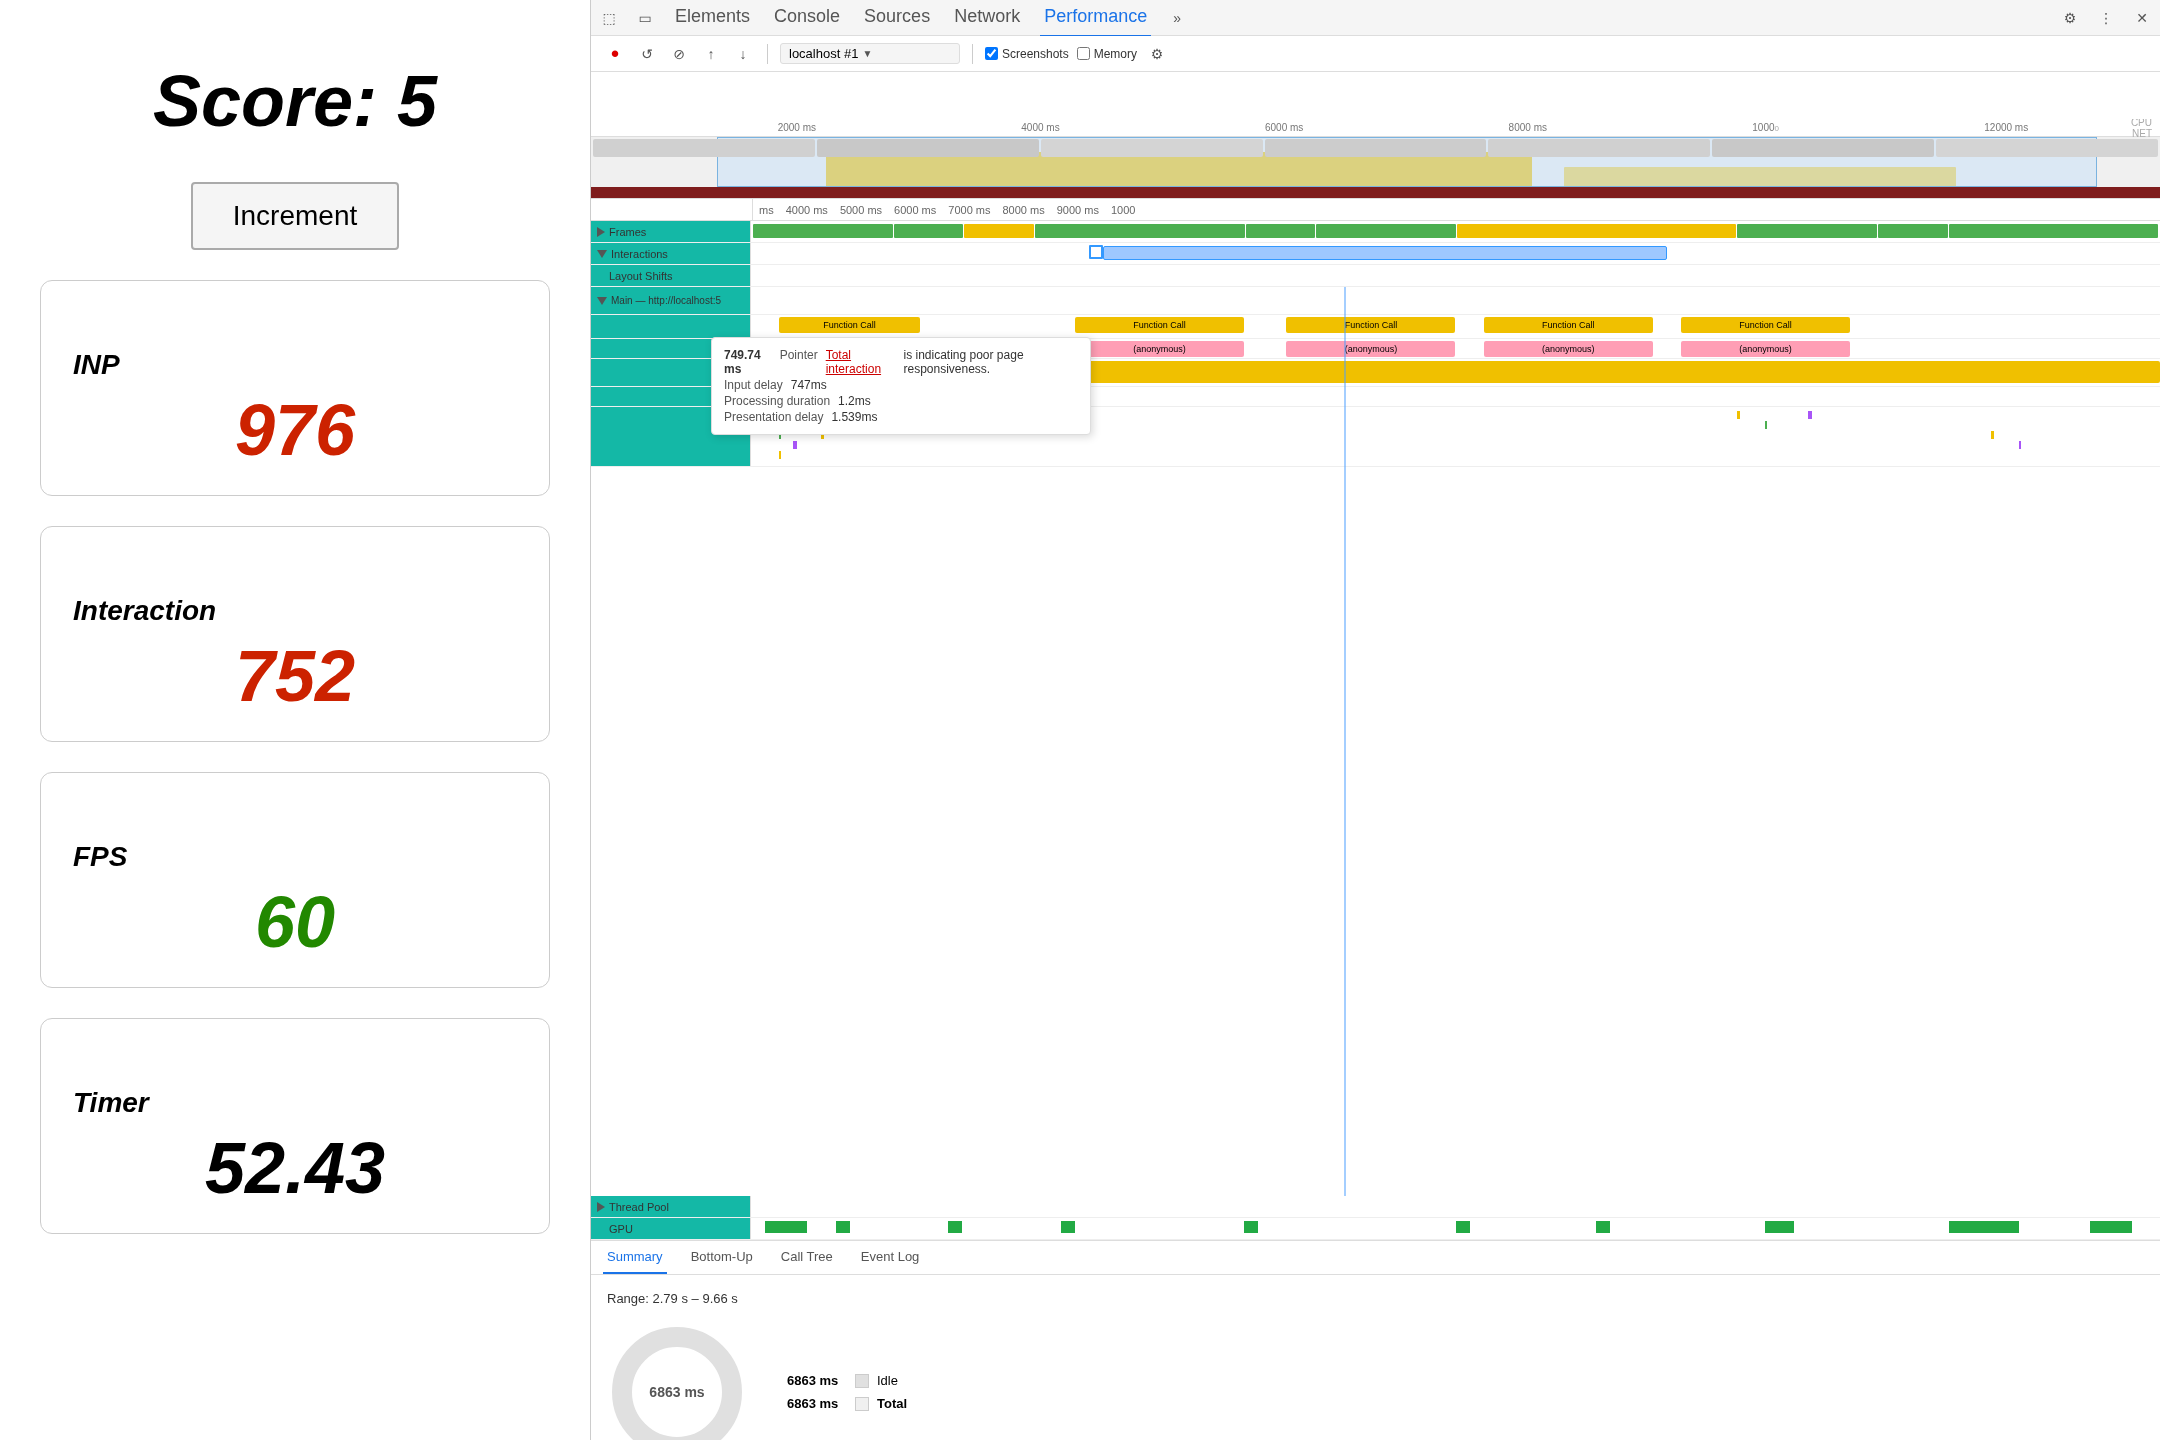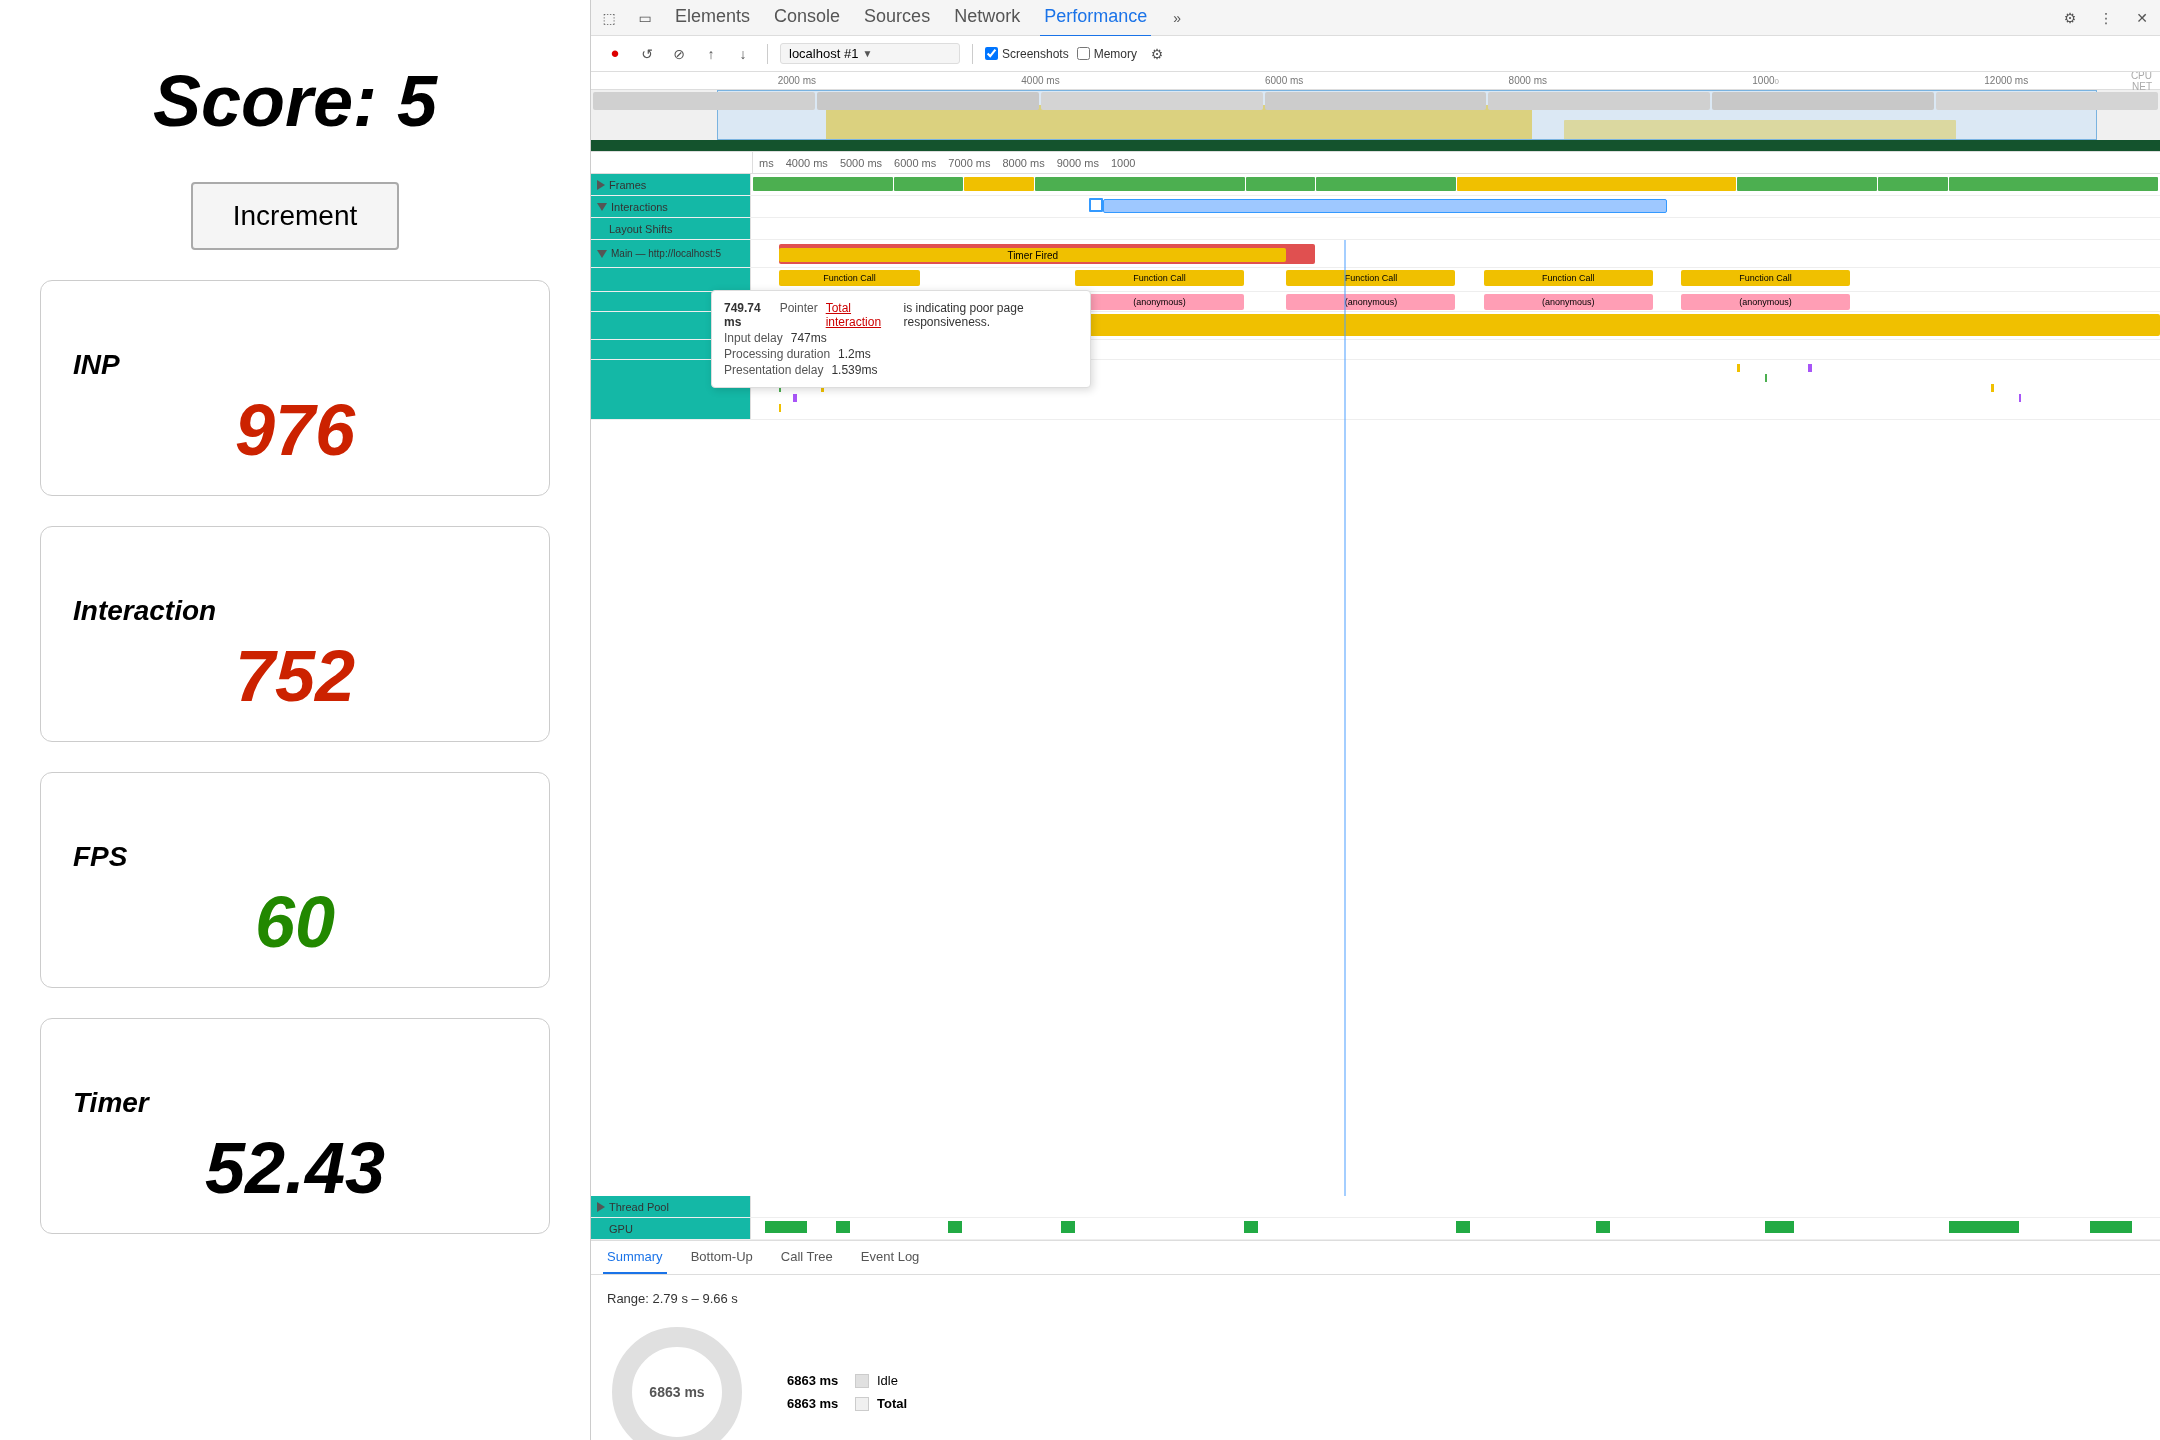--- a/index.html
+++ b/index.html
@@ -157,24 +157,25 @@
       display: flex;
       align-items: center;
       gap: 4px;
       font-size: 12px;
       color: #333;
     }
 
     
     .timeline-overview {
       height: 80px;
-      background: #14532d;
+      background: #7f1d1d;
       border-bottom: 1px solid #ddd;
       position: relative;
       overflow: hidden;
+      margin-top: 47px;
     }
 
     
     .cpu-chart {
       height: 50px;
       background: #f0f0f0;
       position: relative;
       overflow: hidden;
     }
 
@@ -555,30 +556,20 @@
       <div class="track-content">
       </div>
     </div>
 
     <div style="position:relative; flex:1; overflow:hidden; display:flex; flex-direction:column;">
 
       <div class="timeline-track" style="height:28px;">
         <div class="track-label">
           <span class="triangle open"></span>
           <span style="font-size:10px;">Main — http://localhost:5</span>
-        </div>
-        <div class="track-content">
-
-          <div class="timeline-block bar-red" style="left:2%; width:38%; top:4px; height:20px;">
-            <span style="font-size:11px; color:#fff;">Task</span>
-          </div>
-
-          <div class="timeline-block bar-yellow" style="left:2%; width:36%; top:4px; height:14px; margin-top:4px;">
-            <span style="font-size:10px;">Timer Fired</span>
-          </div>
         </div>
       </div>
 
       <div class="timeline-track" style="height:24px;">
         <div class="track-label" style="font-size:10px;">
         </div>
         <div class="track-content">
 
           <div class="timeline-block" style="left:2%; width:10%; background:#f0c000; font-size:10px;">
             <span style="font-size:9px;">Function Call</span>

